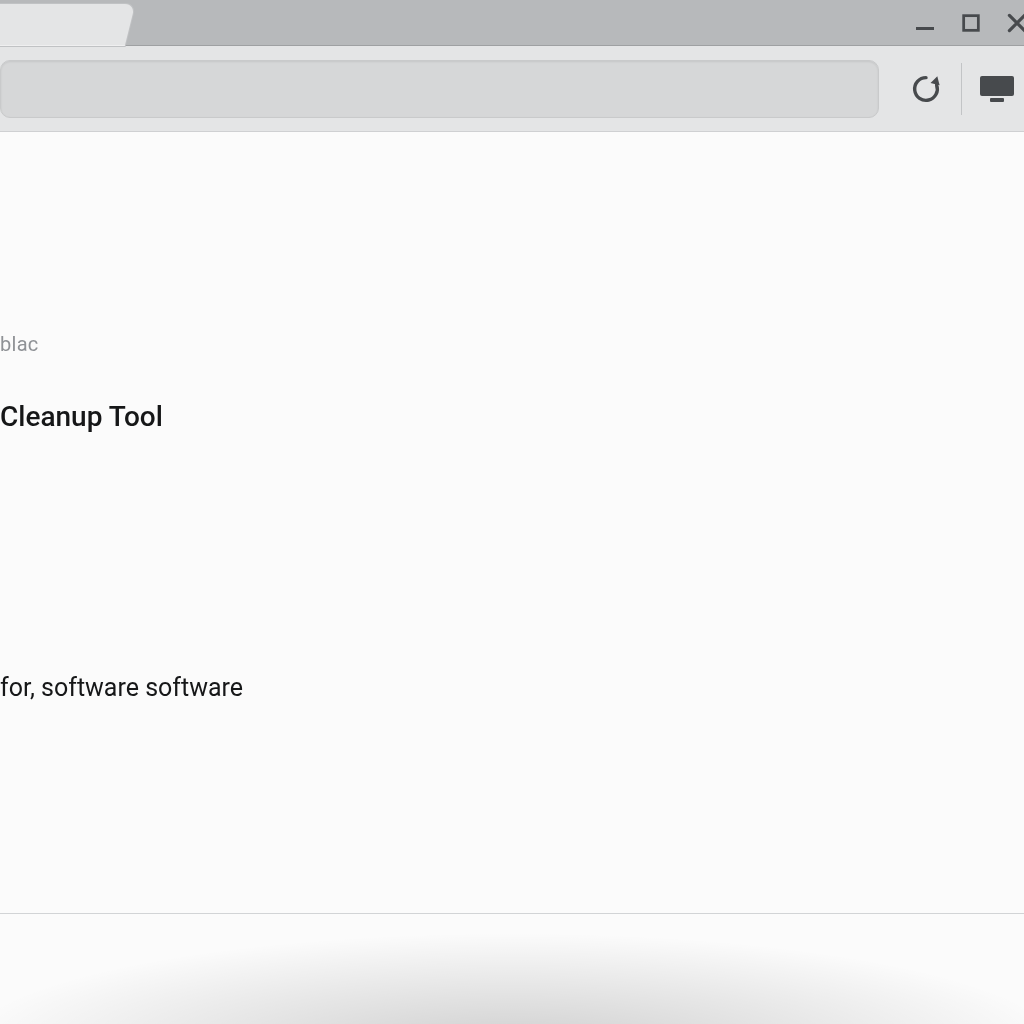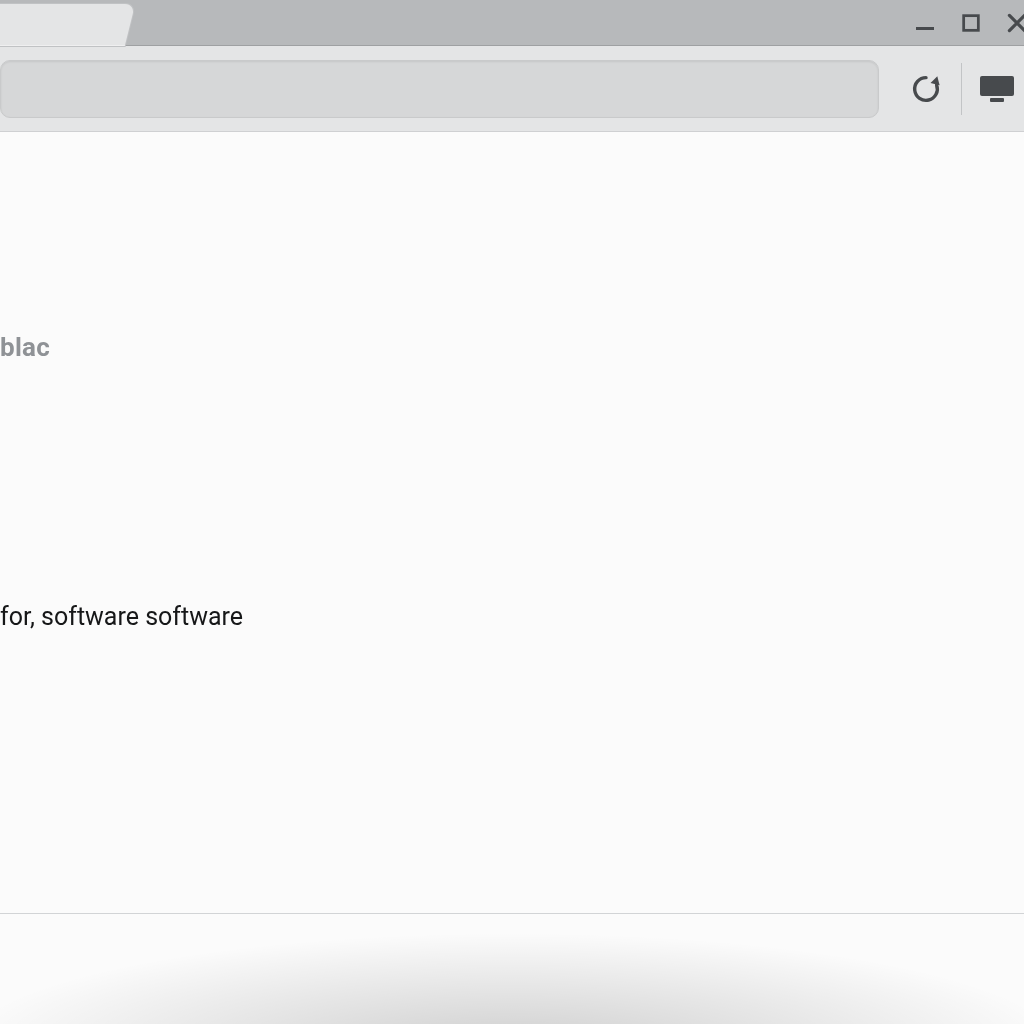--- a/index.html
+++ b/index.html
@@ -82,22 +82,22 @@
   .page{
     position:absolute;left:0;right:0;top:132px;bottom:0;
     background:var(--page-bg);
   }
   .content{
     padding:200px 0 0 0;
     color:var(--text);
   }
   .content .muted{
     color:var(--muted);
-    font-weight:700;
-    font-size:26px;
+    font-weight:400;
+    font-size:20px;
     letter-spacing:.3px;
   }
   .content .title{
     font-size:28px;
     font-weight:500;
     margin-top:44px;
   }
   .content .desc{
     font-size:25px;
     font-weight:400;
@@ -151,18 +151,19 @@
     <svg width="38" height="30" viewBox="0 0 38 30">
       <rect x="2" y="2" width="34" height="20" rx="2" fill="currentColor"></rect>
       <rect x="12" y="24" width="14" height="4" rx="1" fill="currentColor"></rect>
     </svg>
   </div>
 </div>
 
 <div class="page">
   <div class="content">
     <div class="muted">blac</div>
+    <div class="title">Cleanup Tool</div>
     <div class="desc">for, software software</div>
   </div>
   <div class="hr"></div>
 </div>
 
 <div class="window-shadow"></div>
 
 </body></html>

